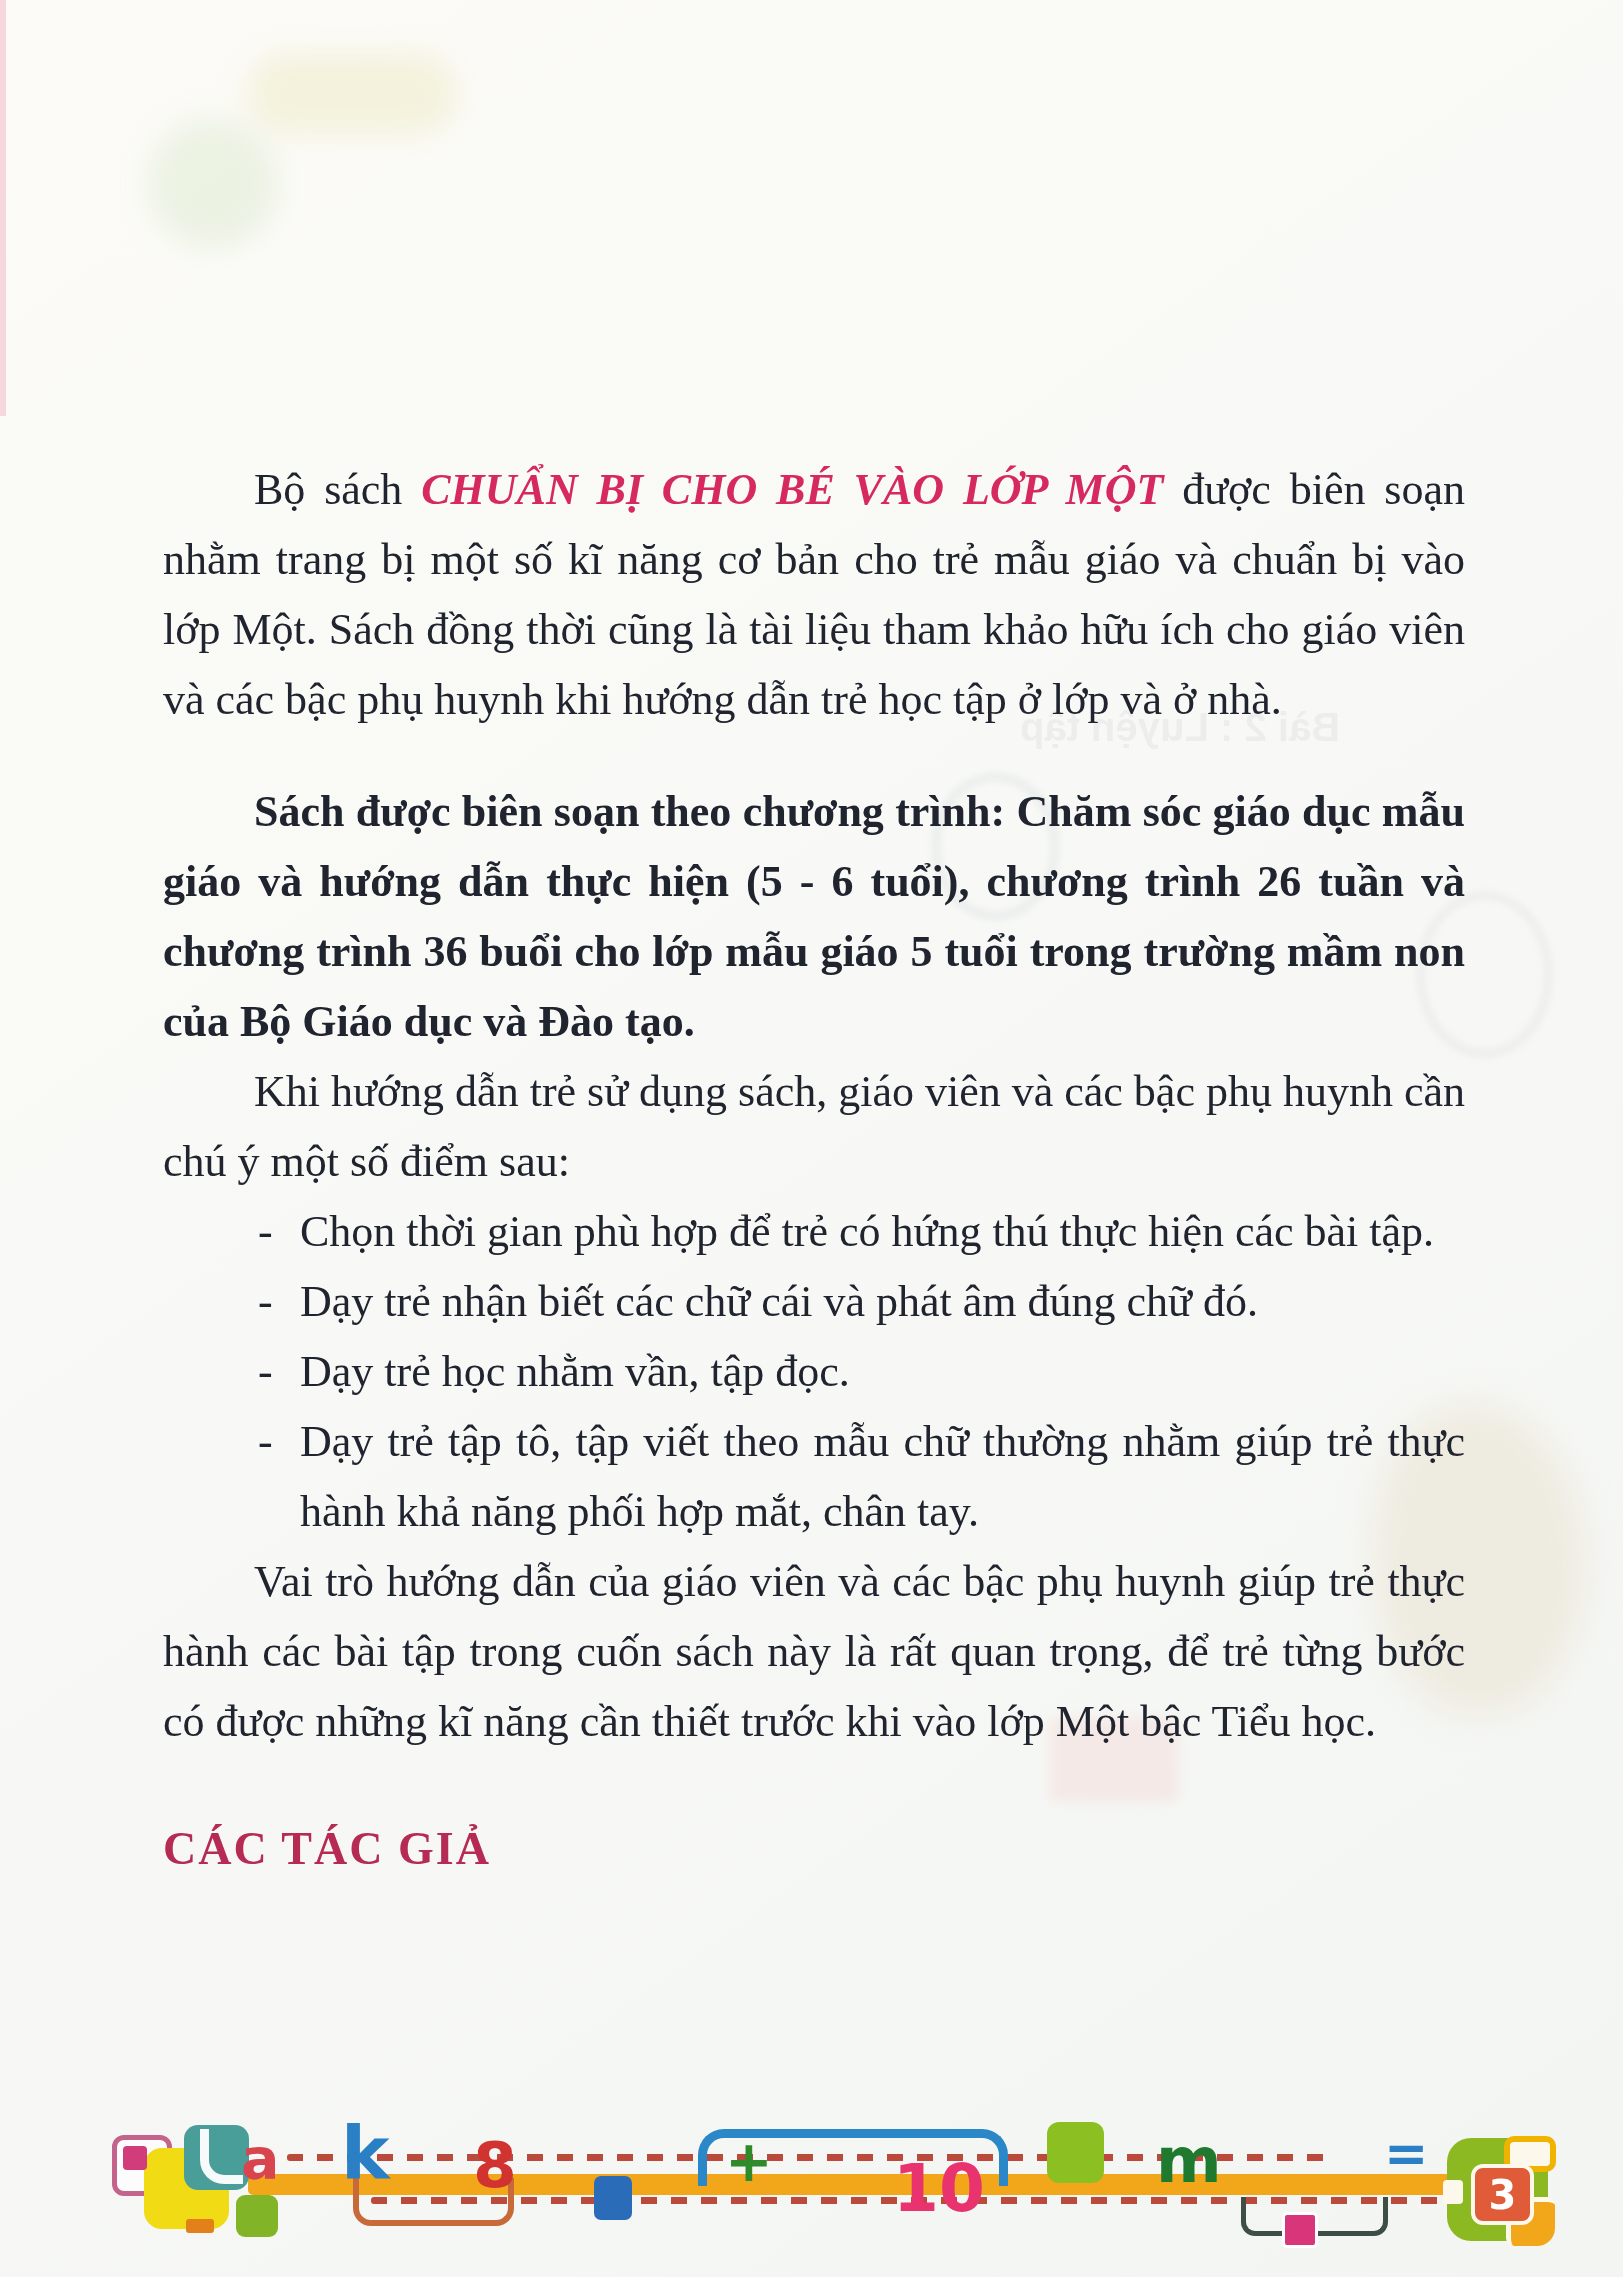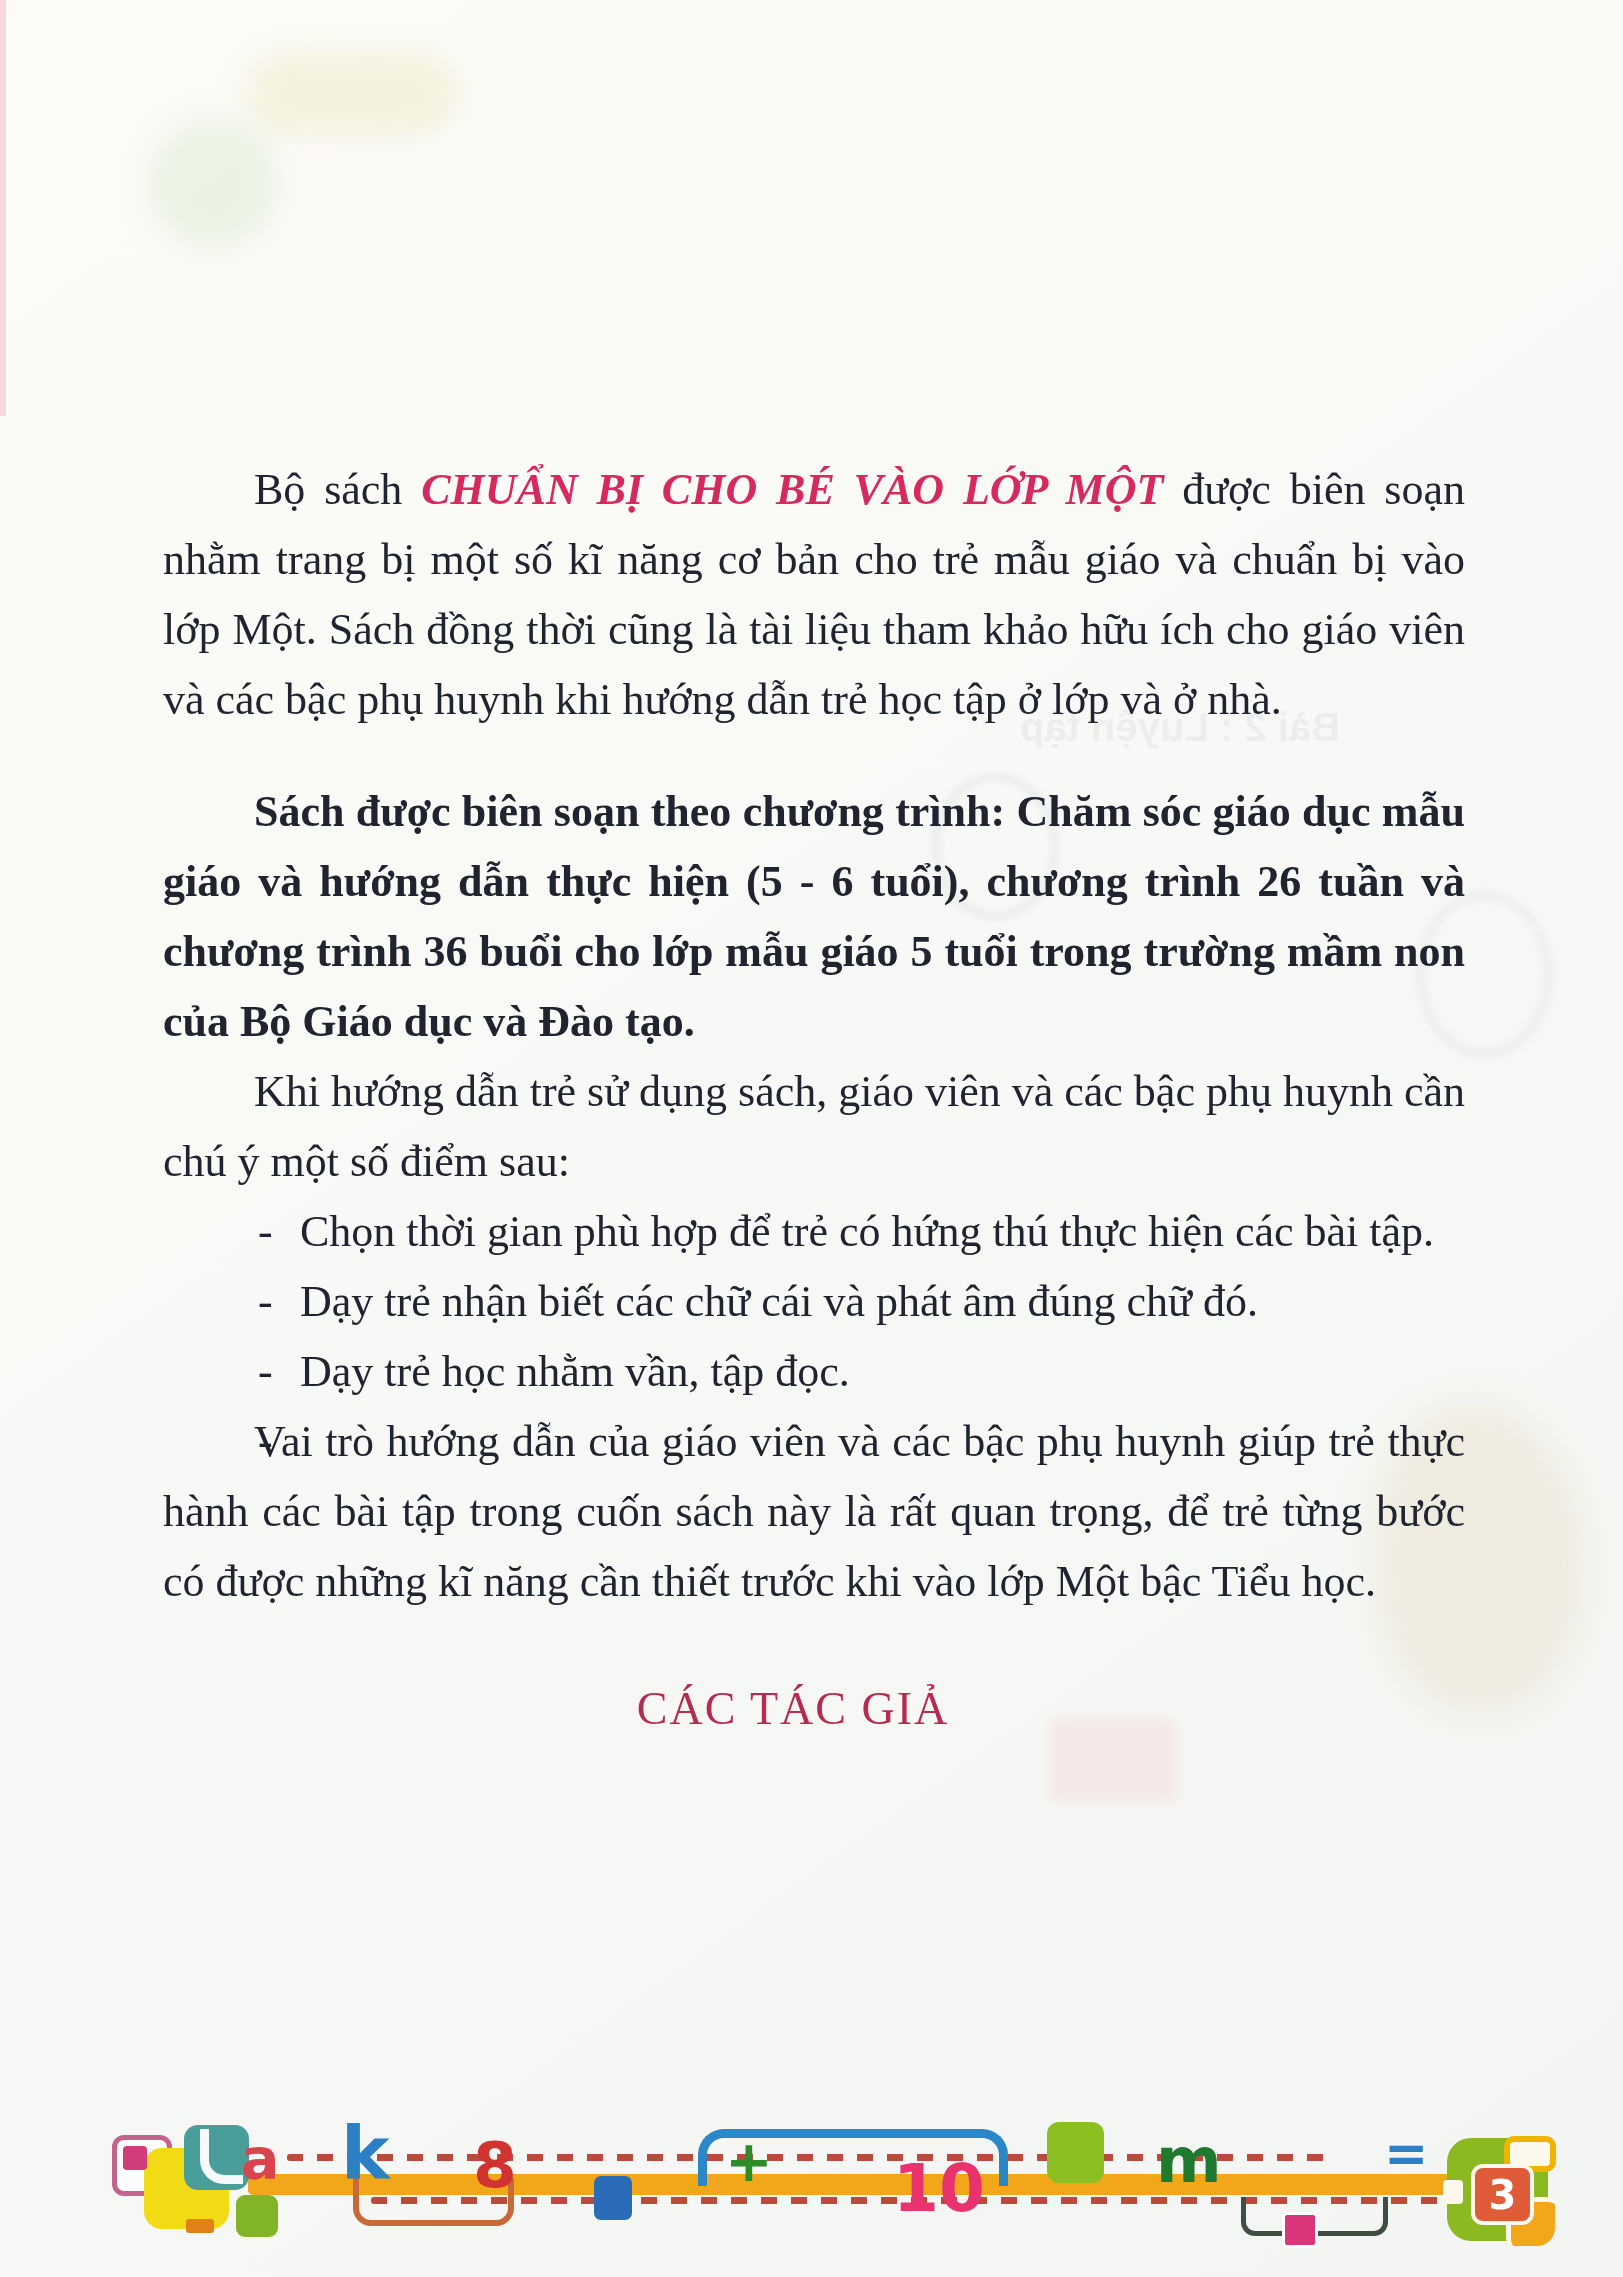--- a/index.html
+++ b/index.html
@@ -35,22 +35,22 @@
     font-size:44px;line-height:70px;color:#20242f;text-align:justify;
   }
   .para{margin:0;}
   .indent{text-indent:91px;}
   .gap{margin-top:42px;font-weight:bold;}
   .hl{color:#D5295F;font-weight:bold;font-style:italic;}
   .bullets{list-style:none;margin:0;padding:0;}
   .bullets li{position:relative;padding-left:137px;}
   .bullets .dash{position:absolute;left:95px;top:0;}
   .signature{
-    margin-top:57px;text-align:center;padding-right:42px;
-    font-weight:normal;font-size:46px;color:#B62B53;letter-spacing:2px;
+    margin-top:57px;text-align:left;padding-right:42px;
+    font-weight:bold;font-size:46px;color:#B62B53;letter-spacing:2px;
   }
   
   .ft{position:absolute;}
   .band{left:248px;top:2174px;width:1203px;height:21px;background:#F2A71B;border-radius:5px;z-index:1;}
   .dashline{height:7px;z-index:2;background:repeating-linear-gradient(90deg,#B94A3C 0 16px,transparent 16px 30px);border-radius:3px;}
   .dash-upper{left:287px;top:2154px;width:1040px;}
   .dash-lower{left:371px;top:2197px;width:1069px;}
   .sq{border-radius:10px;z-index:3;}
   .sq-outline{left:112px;top:2135px;width:50px;height:51px;border:5px solid #C4638C;border-radius:12px;background:rgba(255,255,255,0.6);}
   .sq-magenta{left:123px;top:2146px;width:24px;height:24px;background:#D13C7A;border-radius:4px;z-index:4;}
@@ -99,21 +99,21 @@
 
 
   <div class="content">
     <p class="para indent"><span>Bộ sách </span><span class="hl">CHUẨN BỊ CHO BÉ VÀO LỚP MỘT</span><span> được biên soạn nhằm trang bị một số kĩ năng cơ bản cho trẻ mẫu giáo và chuẩn bị vào lớp Một. Sách đồng thời cũng là tài liệu tham khảo hữu ích cho giáo viên và các bậc phụ huynh khi hướng dẫn trẻ học tập ở lớp và ở nhà.</span></p>
     <p class="para indent gap">Sách được biên soạn theo chương trình: Chăm sóc giáo dục mẫu giáo và hướng dẫn thực hiện (5 - 6 tuổi), chương trình 26 tuần và chương trình 36 buổi cho lớp mẫu giáo 5 tuổi trong trường mầm non của Bộ Giáo dục và Đào tạo.</p>
     <p class="para indent">Khi hướng dẫn trẻ sử dụng sách, giáo viên và các bậc phụ huynh cần chú ý một số điểm sau:</p>
     <ul class="bullets">
       <li><span class="dash">-</span><span>Chọn thời gian phù hợp để trẻ có hứng thú thực hiện các bài tập.</span></li>
       <li><span class="dash">-</span><span>Dạy trẻ nhận biết các chữ cái và phát âm đúng chữ đó.</span></li>
       <li><span class="dash">-</span><span>Dạy trẻ học nhằm vần, tập đọc.</span></li>
-      <li><span class="dash">-</span></li>
+      <li><span class="dash">-</span><span>Dạy trẻ tập tô, tập viết theo mẫu chữ thường nhằm giúp trẻ thực hành khả năng phối hợp mắt, chân tay.</span></li>
     </ul>
     <p class="para indent">Vai trò hướng dẫn của giáo viên và các bậc phụ huynh giúp trẻ thực hành các bài tập trong cuốn sách này là rất quan trọng, để trẻ từng bước có được những kĩ năng cần thiết trước khi vào lớp Một bậc Tiểu học.</p>
     <div class="signature">CÁC TÁC GIẢ</div>
   </div>
 
   <div class="ft band"></div>
   <div class="ft dashline dash-upper"></div>
   <div class="ft dashline dash-lower"></div>
 
   <div class="ft sq sq-outline"></div>

